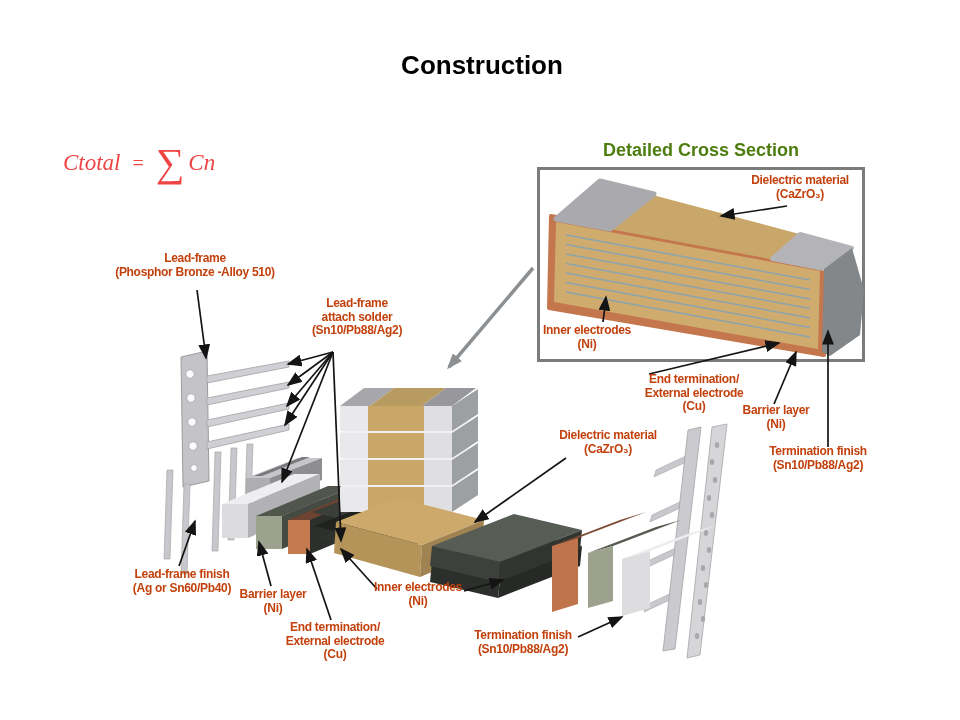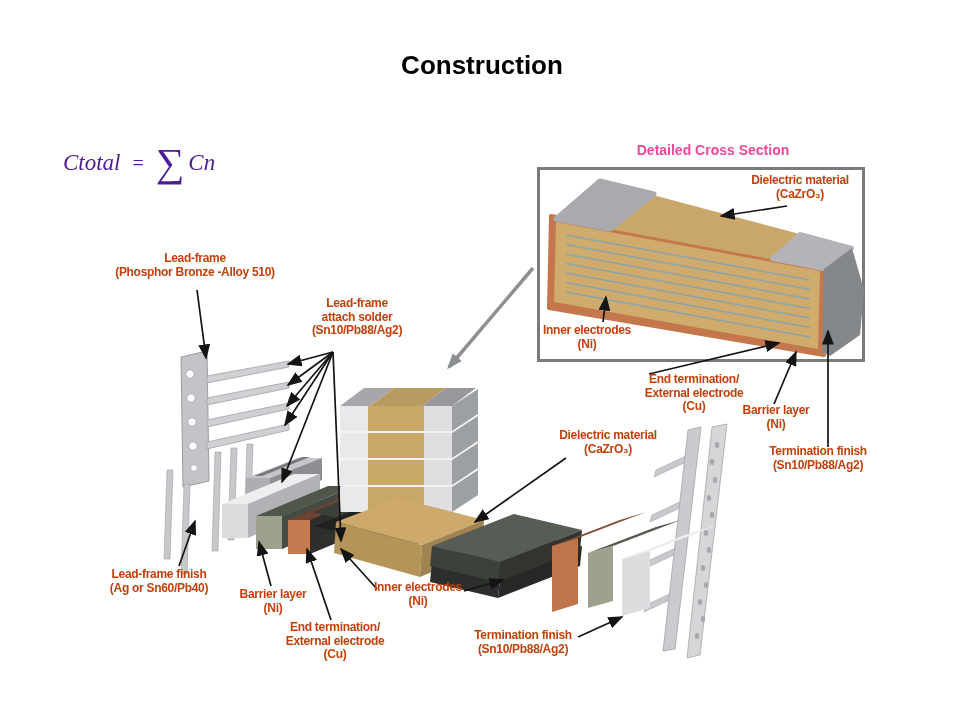--- a/index.html
+++ b/index.html
@@ -1,30 +1,30 @@
 <!DOCTYPE html>
 <html><head>
 <meta charset="utf-8">
 <style>
   html,body{margin:0;padding:0;background:#ffffff;}
   #slide{position:relative;width:874px;height:720px;background:#ffffff;overflow:hidden;
          font-family:"Liberation Sans",sans-serif;}
   #title{position:absolute;left:0;top:50px;width:964px;text-align:center;
          font-size:26px;font-weight:bold;color:#000;}
   #formula{position:absolute;left:63px;top:143px;display:flex;align-items:center;
-           font-family:"Liberation Serif",serif;color:#4c1d95;}
+           font-family:"Liberation Serif",serif;color:#ef4444;}
   #formula .lhs,#formula .rhs{font-style:italic;font-size:23px;}
   #formula .eq{font-size:20px;margin:0 12px;}
   #formula .sigma{font-size:40px;margin-right:4px;line-height:40px;}
   #inset-box{position:absolute;left:537px;top:167px;width:328px;height:195px;
              border:3px solid #7b7b7b;box-sizing:border-box;background:#fff;}
   svg.layer{position:absolute;left:0;top:0;pointer-events:none;}
   .lbl{position:absolute;transform:translateX(-50%);white-space:pre;text-align:center;
        font-size:12px;line-height:13.5px;font-weight:bold;color:#c2410c;letter-spacing:-0.3px;}
-  .lbl.gray-title{font-size:14px;color:#ec4899;letter-spacing:0;margin-left:12px;}
+  .lbl.gray-title{font-size:18px;color:#4d7c0f;letter-spacing:0;}
 </style>
 </head>
 <body>
 
 <div id="slide">
 
   <div id="title">Construction</div>
 
   <div id="formula">
     <span class="lhs">Ctotal</span>
@@ -228,21 +228,21 @@
   <div class="lbl" style="left:776px;top:404px;">Barrier layer
 (Ni)</div>
   <div class="lbl" style="left:818px;top:445px;">Termination finish
 (Sn10/Pb88/Ag2)</div>
 
   <div class="lbl" style="left:195px;top:252px;">Lead-frame
 (Phosphor Bronze -Alloy 510)</div>
   <div class="lbl" style="left:357px;top:297px;">Lead-frame
 attach solder
 (Sn10/Pb88/Ag2)</div>
-  <div class="lbl" style="left:159px;top:568px;">Lead-frame finish
+  <div class="lbl" style="left:182px;top:568px;">Lead-frame finish
 (Ag or Sn60/Pb40)</div>
   <div class="lbl" style="left:273px;top:588px;">Barrier layer
 (Ni)</div>
   <div class="lbl" style="left:335px;top:621px;">End termination/
 External electrode
 (Cu)</div>
   <div class="lbl" style="left:418px;top:581px;">Inner electrodes
 (Ni)</div>
   <div class="lbl" style="left:608px;top:429px;">Dielectric material
 (CaZrO₃)</div>

